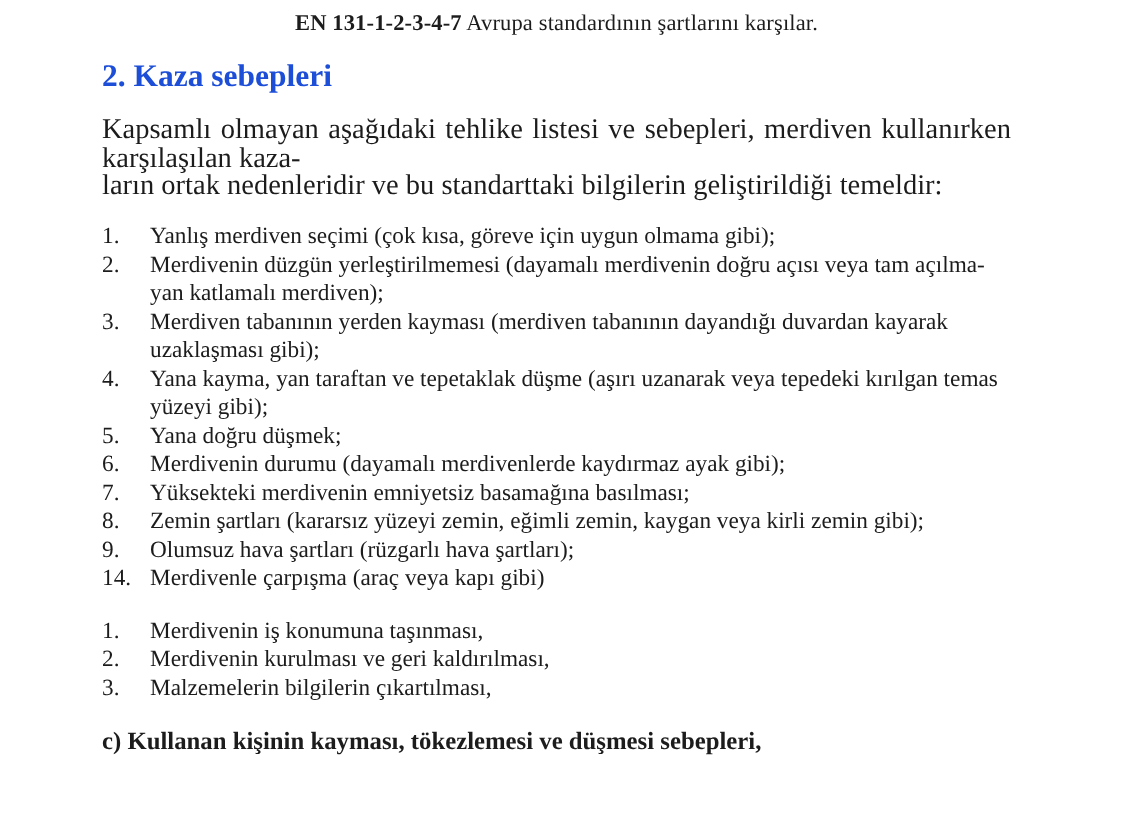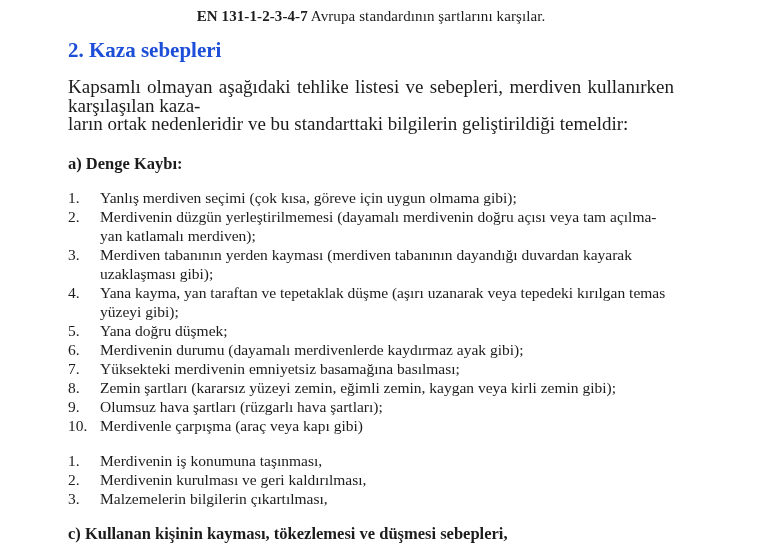--- a/index.html
+++ b/index.html
@@ -68,21 +68,20 @@
 
   <div class="header-line">
     <span class="bold">EN 131-1-2-3-4-7</span><span> Avrupa standardının şartlarını karşılar.</span>
   </div>
 
   <div class="doc-title" style="color: #1d4ed8;">2. Kaza sebepleri</div>
 
   <div class="intro">Kapsamlı olmayan aşağıdaki tehlike listesi ve sebepleri, merdiven kullanırken karşılaşılan kaza-
 ların ortak nedenleridir ve bu standarttaki bilgilerin geliştirildiği temeldir:</div>
 
-  <div class="sec-heading a">a) Denge Kaybı:</div>
 
   <div class="num-list a">
 
       <div class="list-item">
         <span class="item-num">1.</span>
         <span class="item-text">Yanlış merdiven seçimi (çok kısa, göreve için uygun olmama gibi);</span>
       </div>
 
       <div class="list-item">
         <span class="item-num">2.</span>
@@ -121,21 +120,21 @@
         <span class="item-num">8.</span>
         <span class="item-text">Zemin şartları (kararsız yüzeyi zemin, eğimli zemin, kaygan veya kirli zemin gibi);</span>
       </div>
 
       <div class="list-item">
         <span class="item-num">9.</span>
         <span class="item-text">Olumsuz hava şartları (rüzgarlı hava şartları);</span>
       </div>
 
       <div class="list-item">
-        <span class="item-num">10.</span>
+        <span class="item-num">14.</span>
         <span class="item-text">Merdivenle çarpışma (araç veya kapı gibi)</span>
       </div>
     </div>
 
 
   <div class="num-list b">
 
       <div class="list-item">
         <span class="item-num">1.</span>
         <span class="item-text">Merdivenin iş konumuna taşınması,</span>

